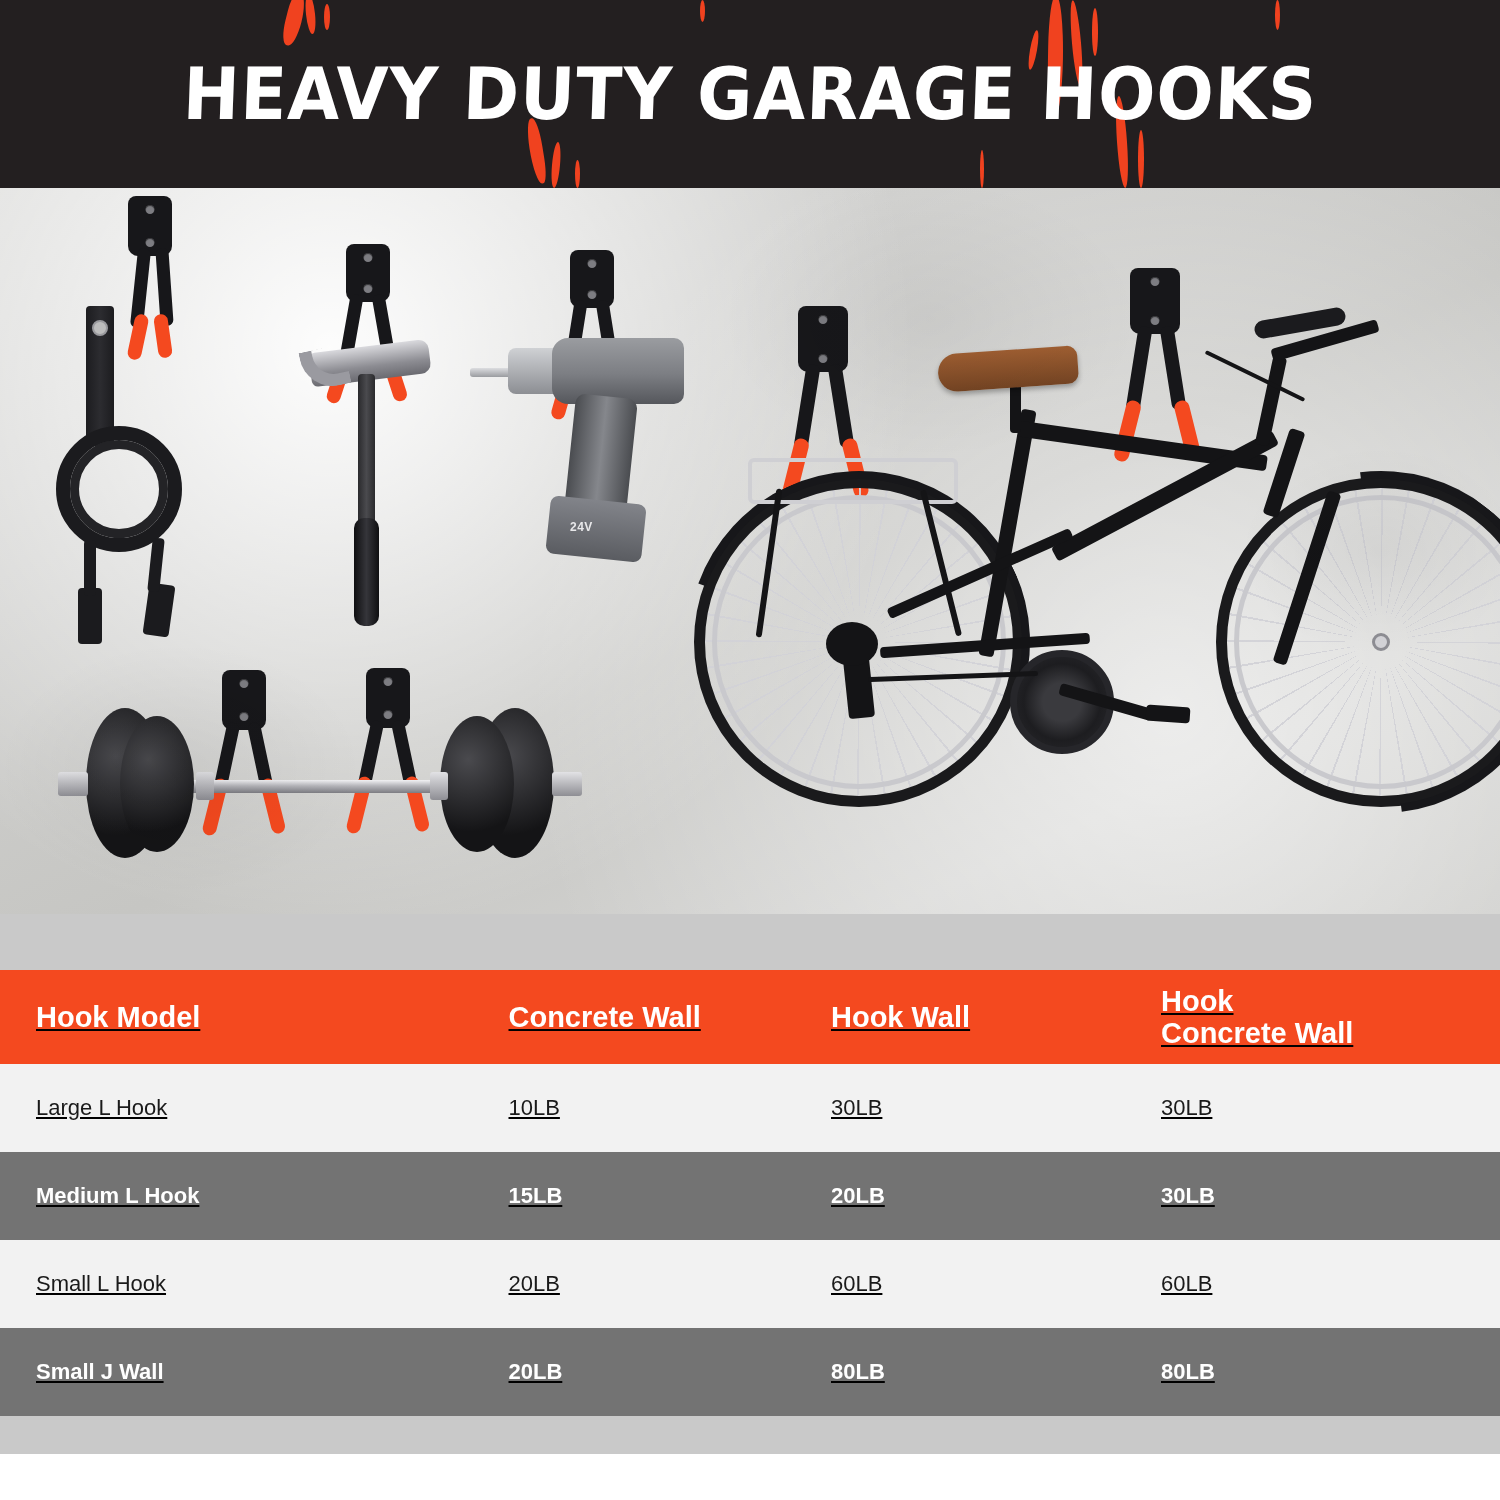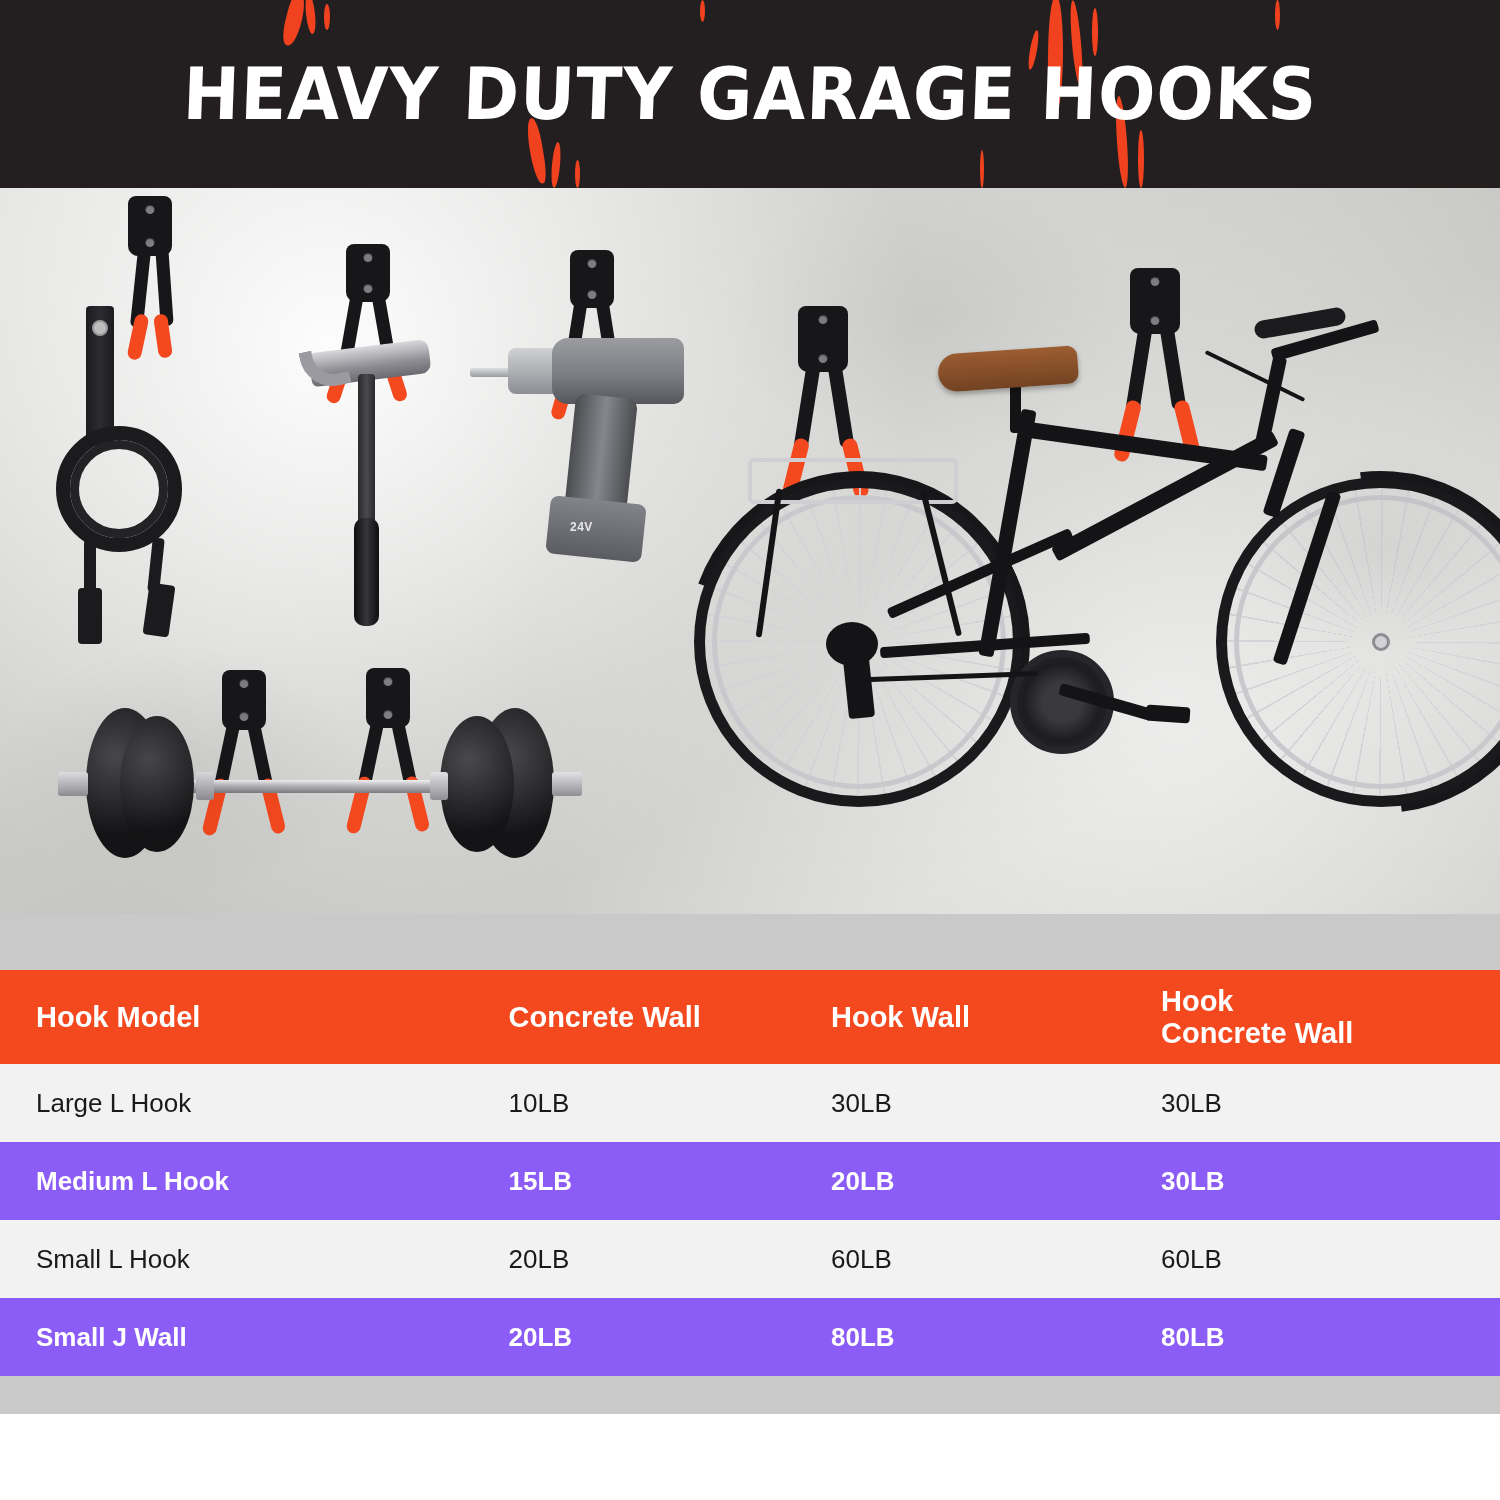--- a/index.html
+++ b/index.html
@@ -302,44 +302,45 @@
 
   
   .grey-strip { flex: 0 0 auto; height: 56px; background: #c9c9c9; }
 
   
   .table-wrap { flex: 1 1 auto; background: #ffffff; }
   table.specs {
     width: 100%;
     border-collapse: collapse;
     table-layout: fixed;
+    text-decoration: underline;
   }
   table.specs th, table.specs td {
     text-align: left;
-    font-size: 26px;
+    font-size: 22px;
     color: #1a1a1a;
     padding: 0 0 0 36px;
-    height: 78px;
+    height: 88px;
     vertical-align: middle;
     font-family: "Liberation Sans", sans-serif;
   }
   table.specs thead th {
     background: #f4491f;
     color: #ffffff;
     font-weight: bold;
     font-size: 29px;
     height: 94px;
     line-height: 1.12;
   }
   col.c1 { width: 31.5%; }
   col.c2 { width: 21.5%; }
   col.c3 { width: 22%; }
   col.c4 { width: 25%; }
   tbody tr.odd { background: #f2f2f2; }
-  tbody tr.accent { background: #8b5cf6; }
+  tbody tr.accent { background: #737373; }
   tbody tr.accent td { color: #ffffff; font-weight: bold; }
   tbody td.model { font-weight: normal; }
   tbody tr.accent td.model { font-weight: bold; }
   .bottom-strip { height: 38px; background: #c9c9c9; }
 </style>
 </head>
 <body>
 
 <div class="page">
 

